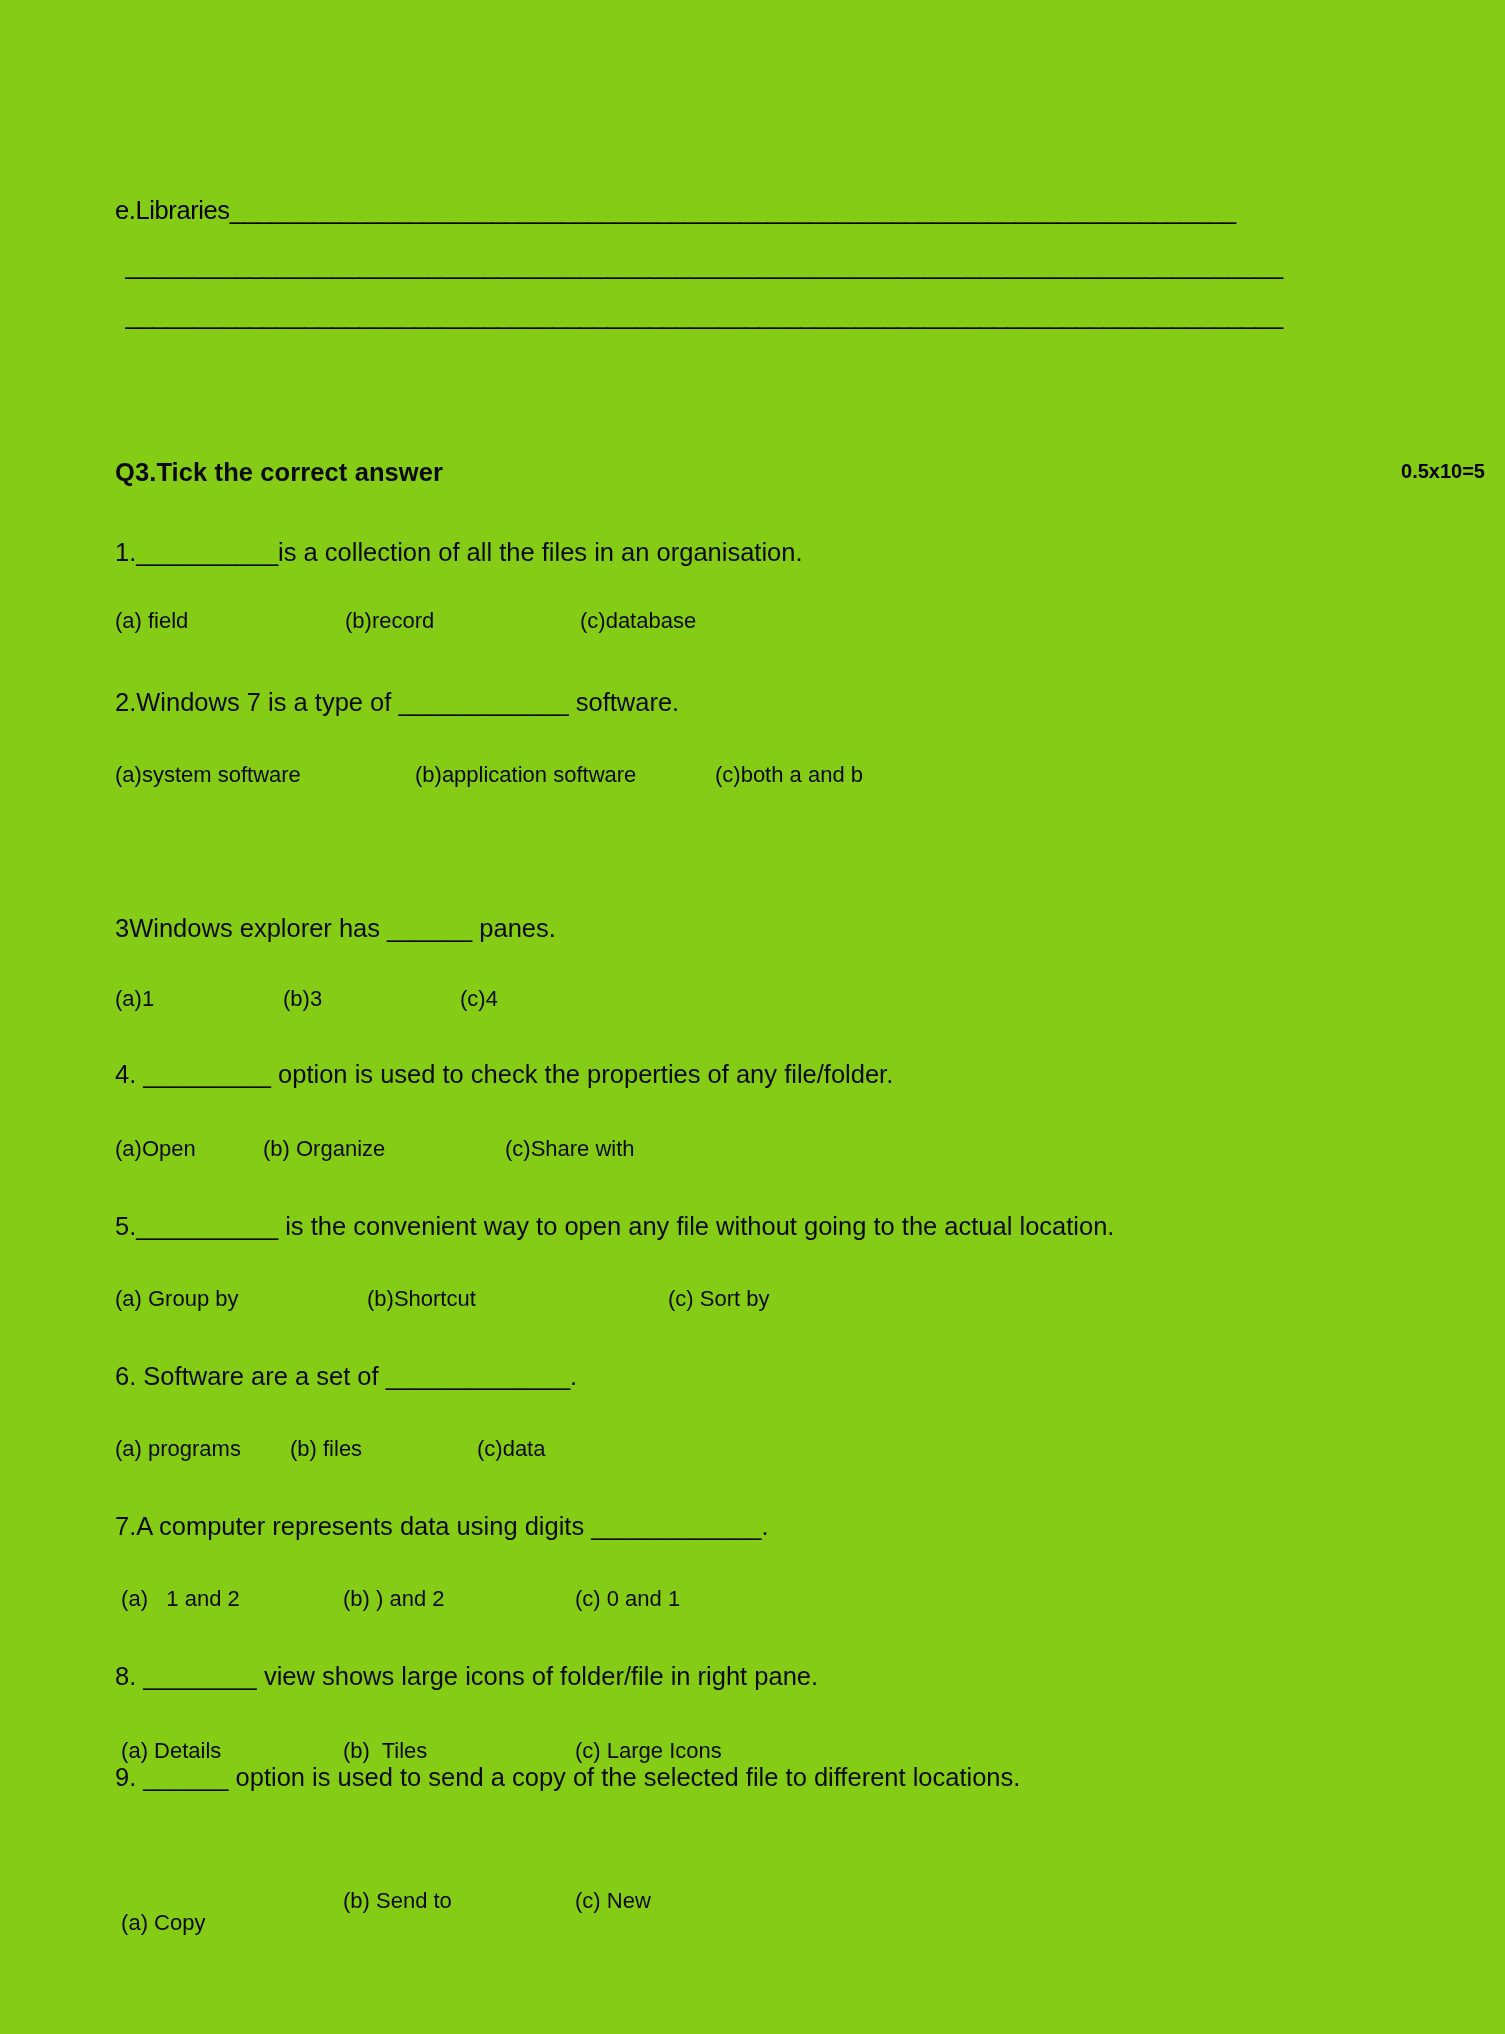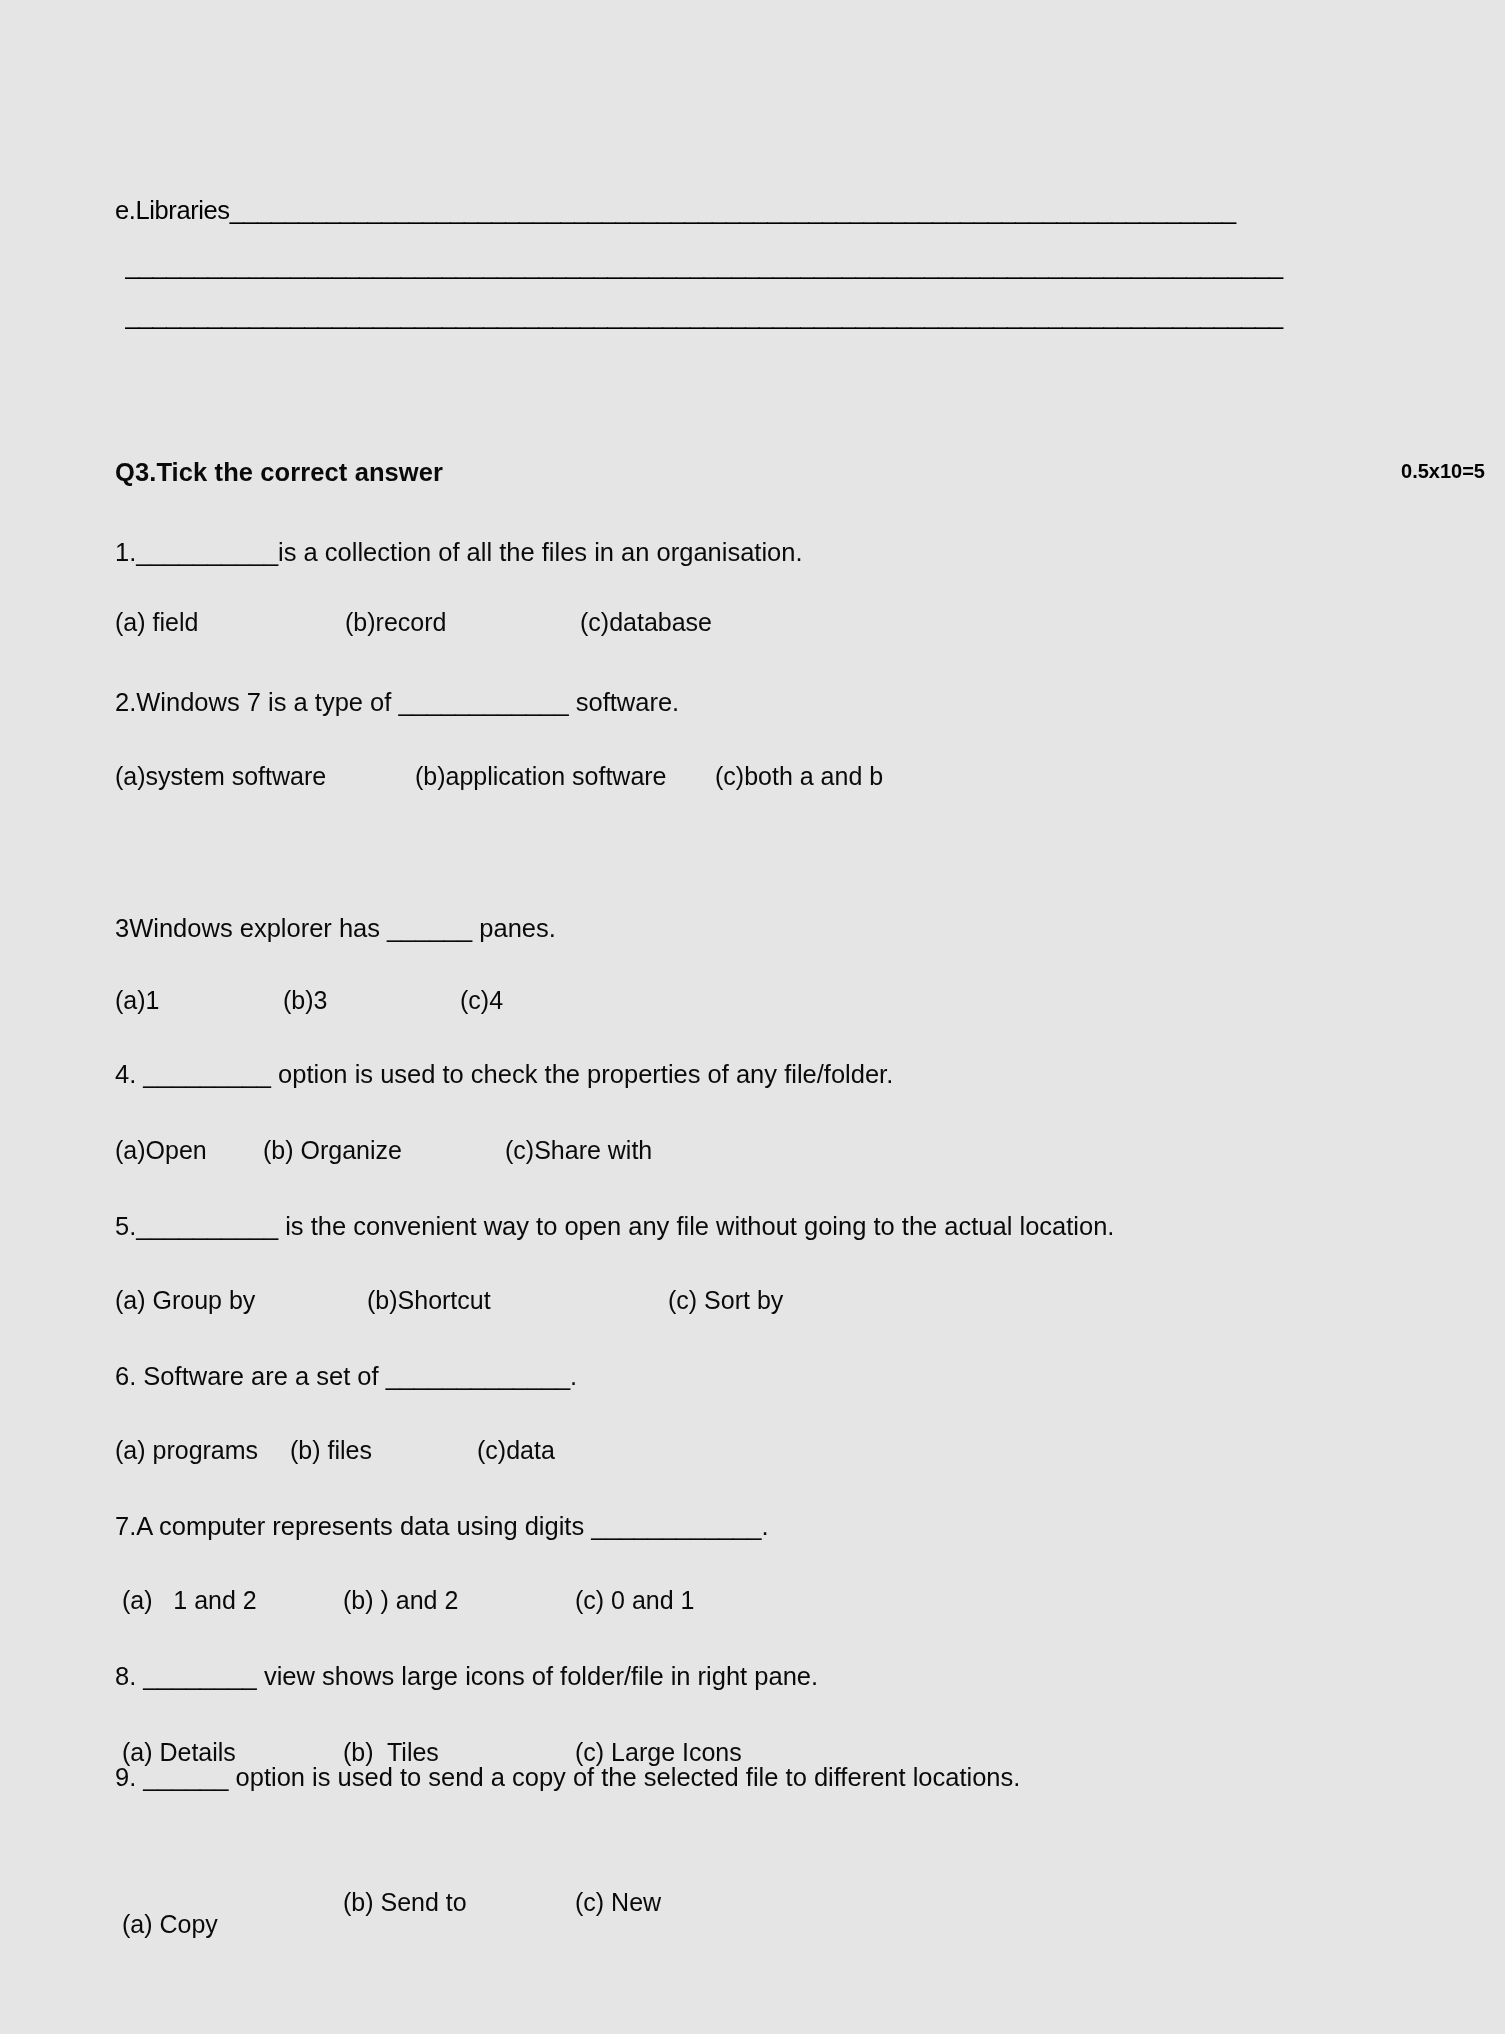--- a/index.html
+++ b/index.html
@@ -9,21 +9,21 @@
     background: #ffffff;
   }
   body {
     font-family: "Liberation Sans", sans-serif;
     color: #000000;
   }
   #page {
     position: relative;
     width: 1505px;
     height: 2034px;
-    background: #e5e5e5;
+    background: #84cc16;
     overflow: hidden;
     box-sizing: border-box;
   }
   
   .col {
     position: absolute;
     left: 115px;
     width: 1370px;
   }
   .line {
@@ -51,21 +51,21 @@
   }
   .marks {
     position: absolute;
     right: 0;
     top: 0;
     font-weight: bold;
     font-size: 20px;
     white-space: pre;
   }
   .opts {
-    font-size: 25px;
+    font-size: 22px;
     white-space: pre;
     color: #0a0a0a;
   }
   .q {
     font-size: 25.5px;
     white-space: pre;
     color: #0a0a0a;
   }
 </style>
 </head>

